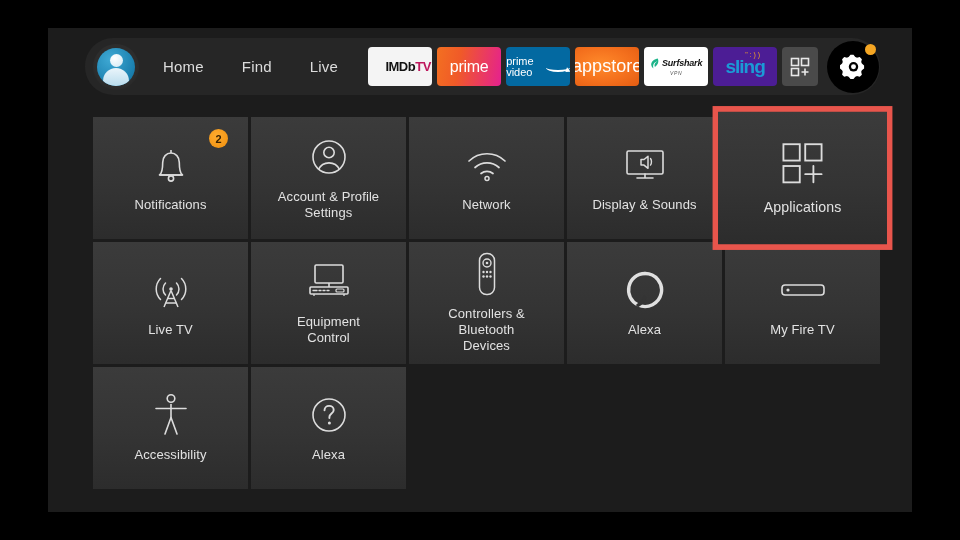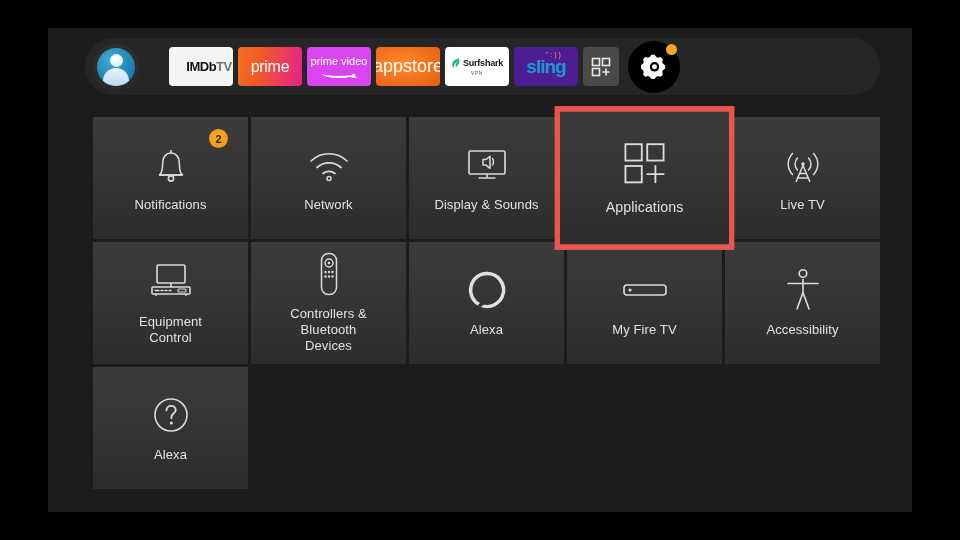--- a/index.html
+++ b/index.html
@@ -108,31 +108,31 @@
     justify-content: center;
     overflow: hidden;
     position: relative;
     flex: none;
     cursor: pointer;
   }
 
   .app-imdb { background: #f4f4f4; }
   .imdb-txt { font-size: 13px; font-weight: bold; letter-spacing: -.5px; }
   .imdb-txt .b { color: #111; margin-left: 16px; }
-  .imdb-txt .t { color: #737373; }
+  .imdb-txt .t { color: #be185d; }
 
   .app-news {
     background: linear-gradient(100deg, #f37021 0%, #f05a28 35%, #e5218f 100%);
     color: #fff; font-size: 16px; letter-spacing: -.3px;
   }
 
   .app-prime {
-    background: #d946ef;
+    background: #0369a1;
     color: #fff; font-size: 11px;
-    flex-direction: column; line-height: 1;
+    flex-direction: row; line-height: 1;
   }
   .prime-smile {
     width: 34px; height: 9px; margin-top: 2px;
     border-bottom: 2.4px solid #fff;
     border-radius: 0 0 50% 50%;
     position: relative;
   }
   .prime-smile::after {
     content: "";
     position: absolute; right: -1px; bottom: -3px;
@@ -140,21 +140,21 @@
     border-top: 3px solid transparent;
     border-bottom: 2px solid transparent;
     transform: rotate(20deg);
   }
 
   .app-appstore {
     background: radial-gradient(ellipse at 40% 45%, #ff8b2b 0%, #f4701d 55%, #e35c12 100%);
     color: #fff; font-size: 18px;
   }
 
-  .app-surfshark { background: #fff; flex-direction: column; gap: 1px; }
+  .app-surfshark { background: #fff; flex-direction: column; gap: 1px; font-style: italic; }
   .ss-row { display: flex; align-items: center; gap: 3px; }
   .ss-name { color: #111; font-size: 9px; font-weight: bold; letter-spacing: -.2px; }
   .ss-vpn { color: #555; font-size: 5px; letter-spacing: .6px; }
 
   .app-sling {
     background: #4c1d95;
     color: #1b9ad6; font-size: 19px; font-weight: bold;
     letter-spacing: -1px; position: relative; text-align: center;
   }
   .sling-dots {
@@ -257,20 +257,25 @@
 
 <div id="screen">
   <div id="content">
 
     <div id="navbar">
 
       <div class="avatar-wrap">
         <div class="avatar"></div>
       </div>
 
+      <div class="nav-links">
+        <span class="nav-link">Home</span>
+        <span class="nav-link">Find</span>
+        <span class="nav-link">Live</span>
+      </div>
 
       <div class="nav-apps">
 
         <div class="app-tile app-imdb">
           <span class="imdb-txt">
             <span class="b">IMDb</span><span class="t">TV</span>
           </span>
         </div>
 
         <div class="app-tile app-news">
@@ -332,20 +337,32 @@
               <path d="M8.5 31c3-2 3.2-7 3.2-12.5C11.7 12.8 15.4 9 20 9s8.3 3.8 8.3 9.5c0 5.5.2 10.5 3.2 12.5z" fill="none" stroke="#dcdcdc" stroke-width="1.6" stroke-linejoin="round"></path>
               <path d="M8.5 31h23" stroke="#dcdcdc" stroke-width="1.6"></path>
               <circle cx="20" cy="34.5" r="2.6" fill="none" stroke="#dcdcdc" stroke-width="1.6"></circle>
             </svg>
           </span>
           <span class="tile-label">Notifications</span>
           <span class="badge">2</span>
         </div>
       </div>
 
+      <div class="cell">
+        <div class="tile">
+          <span class="tile-icon">
+            <svg width="42" height="42" viewBox="0 0 42 42">
+              <circle cx="21" cy="21" r="16" fill="none" stroke="#dcdcdc" stroke-width="1.6"></circle>
+              <circle cx="21" cy="16.5" r="5.2" fill="none" stroke="#dcdcdc" stroke-width="1.6"></circle>
+              <path d="M10.5 33.5a11.6 11.6 0 0 1 21 0" fill="none" stroke="#dcdcdc" stroke-width="1.6"></path>
+            </svg>
+          </span>
+          <span class="tile-label">Account &amp; Profile<br>Settings</span>
+        </div>
+      </div>
 
       <div class="cell">
         <div class="tile">
           <span class="tile-icon">
             <svg width="44" height="34" viewBox="0 0 44 34">
               <path d="M4 13a26 26 0 0 1 36 0" fill="none" stroke="#dcdcdc" stroke-width="1.7" stroke-linecap="round"></path>
               <path d="M10 19.5a18 18 0 0 1 24 0" fill="none" stroke="#dcdcdc" stroke-width="1.7" stroke-linecap="round"></path>
               <path d="M16 25.5a9.5 9.5 0 0 1 12 0" fill="none" stroke="#dcdcdc" stroke-width="1.7" stroke-linecap="round"></path>
               <circle cx="22" cy="30.5" r="2" fill="none" stroke="#dcdcdc" stroke-width="1.5"></circle>
             </svg>

